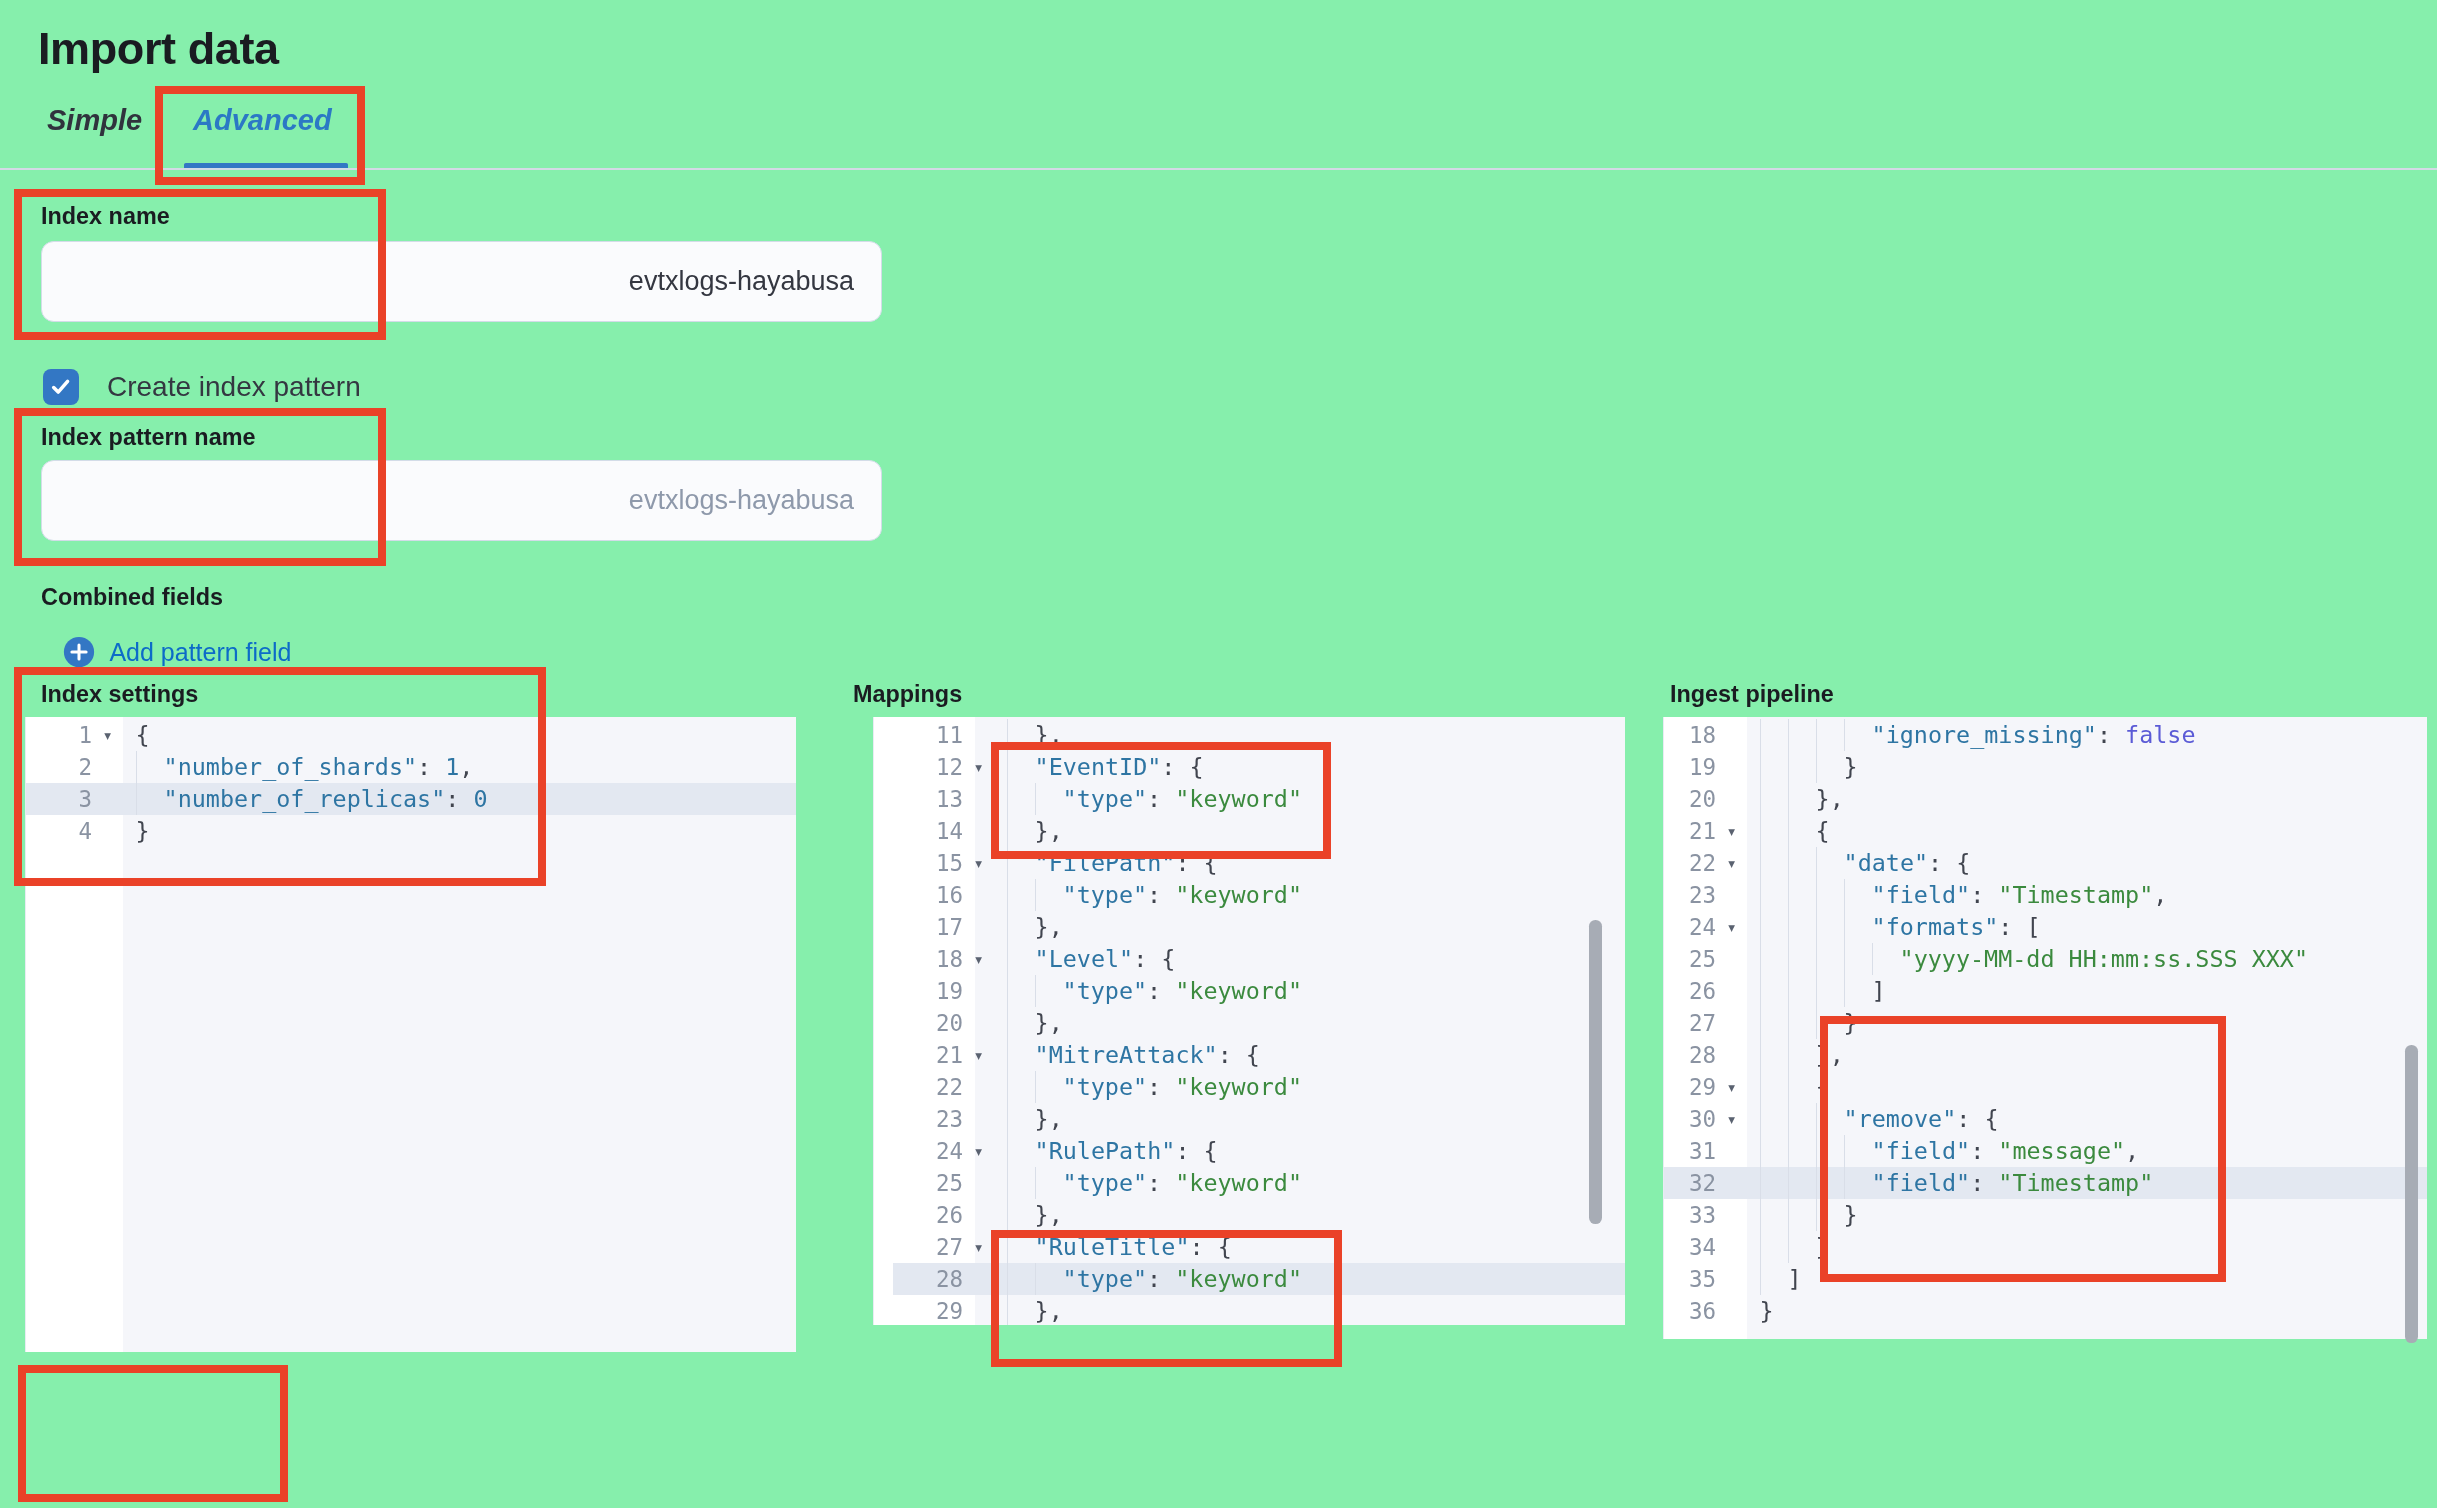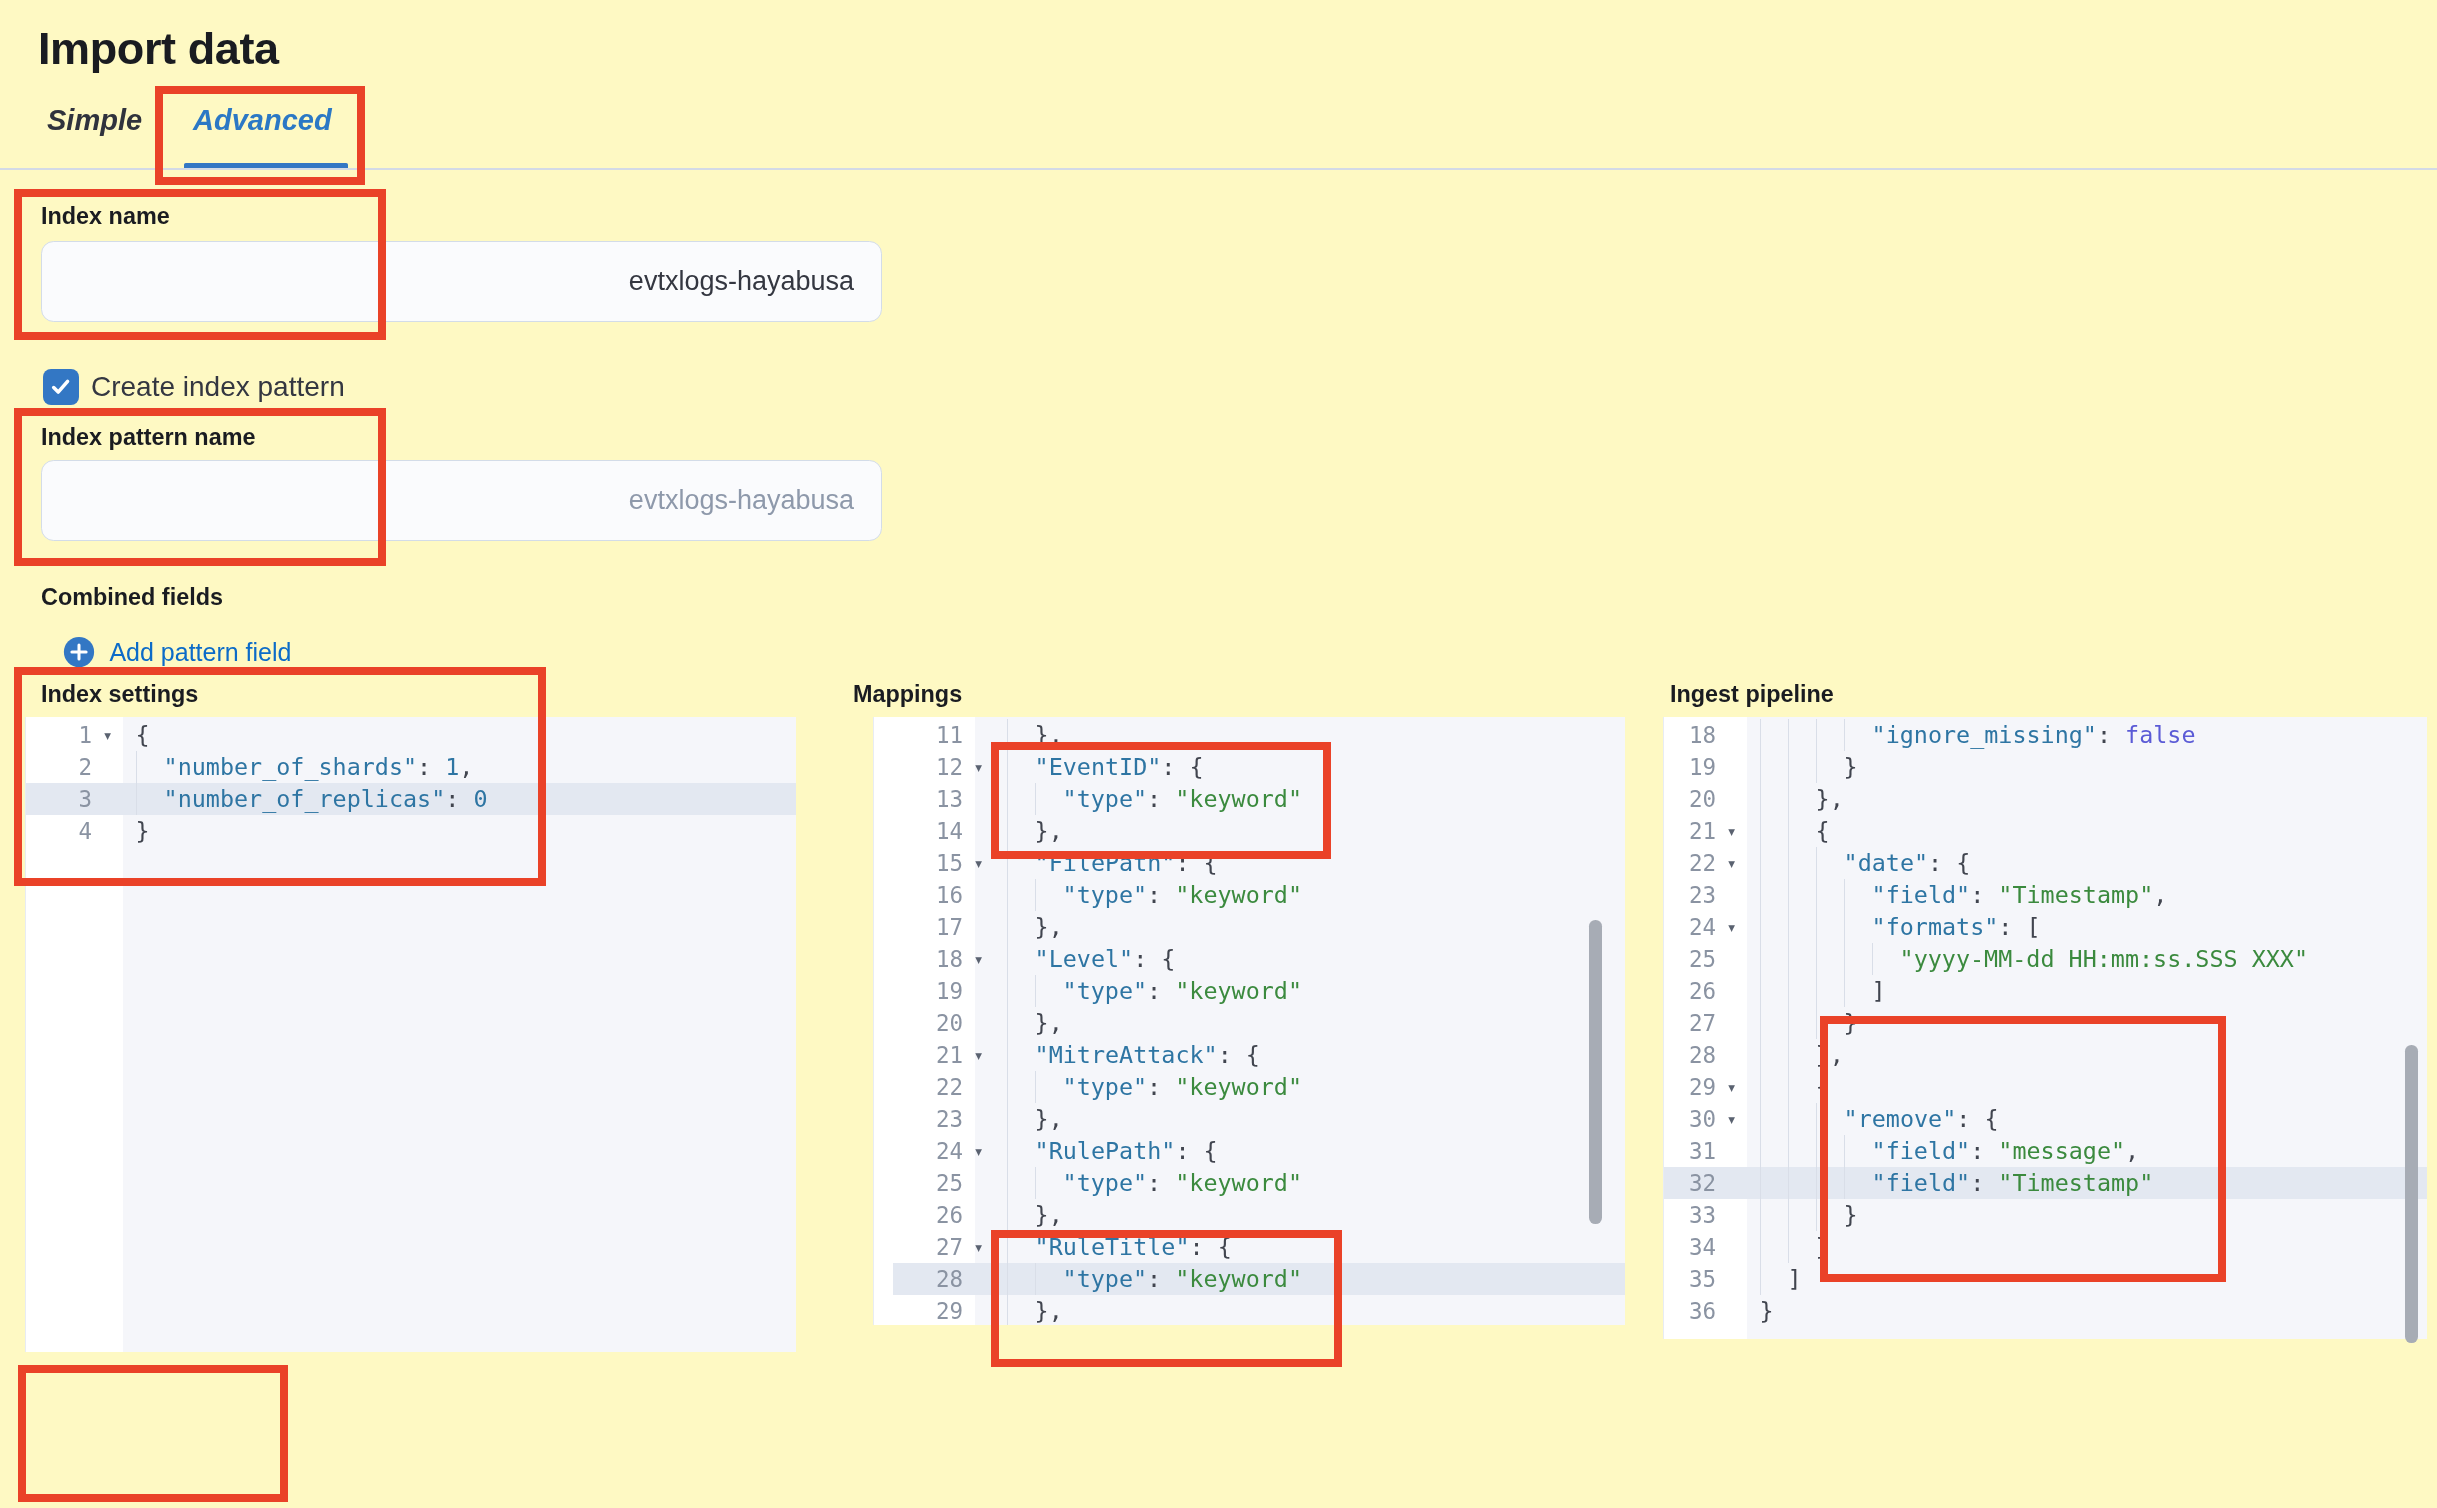--- a/index.html
+++ b/index.html
@@ -6,21 +6,21 @@
     --annotation-red:#ea4228; --primary-blue:#3377c4; --link-blue:#0c6bc8;
     --text-dark:#1a1c21; --text-body:#343741; --placeholder-gray:#8e99ab;
     --editor-bg:#f5f6fa; --active-line-bg:#e3e8f1; --gutter-number:#8a93a2;
     --indent-guide:#d9dee8; --code-key:#2e75a3; --code-string:#3b8a3e;
     --code-number:#2e75a3; --code-bool:#5b5bd6; --code-plain:#41454f;
     --divider:#d3dae6; --input-border:#d3dce8; --input-bg:#fafbfd; --scrollbar:#a7acb5;
   }
   *{margin:0;padding:0;box-sizing:border-box;}
   html,body{background:#fff;}
   body{font-family:"Liberation Sans","DejaVu Sans",sans-serif;color:var(--text-body);}
-  .stage{position:relative;width:2438px;height:1508px;background:#fef9c3;overflow:hidden;}
+  .stage{position:relative;width:2438px;height:1508px;background:#86efac;overflow:hidden;}
 
   .page-title{position:absolute;left:38px;top:23.4px;font-size:45px;font-weight:700;color:var(--text-dark);letter-spacing:-0.4px;}
 
   .tab{position:absolute;top:104px;font-size:29px;font-weight:700;cursor:pointer;font-style:italic;}
   .tab-simple{left:47px;color:#30333d;}
   .tab-advanced{left:193px;color:#2b78c5;}
   .tab-underline{position:absolute;left:184px;top:163px;width:164px;height:6.3px;background:var(--primary-blue);border-radius:1.8px;}
   .tab-divider{position:absolute;left:0;top:168px;width:2438px;height:1.8px;background:var(--divider);}
 
   .field-label{position:absolute;font-size:23.4px;font-weight:700;color:var(--text-dark);}
@@ -34,21 +34,21 @@
   .text-input{position:absolute;left:41px;width:841px;height:81px;background:var(--input-bg);
     border:1.8px solid var(--input-border);border-radius:12.6px;font-family:inherit;
     font-size:27px;color:var(--text-body);padding:0 27px;outline:none;text-align:right;}
   .text-input::placeholder{color:var(--placeholder-gray);opacity:1;}
   .inp-index-name{top:241px;}
   .inp-pattern-name{top:460px;}
 
   .checkbox-row{position:absolute;left:43px;top:369px;display:flex;align-items:center;cursor:pointer;}
   .checkbox{width:36px;height:36px;border-radius:8px;background:var(--primary-blue);display:flex;align-items:center;justify-content:center;flex:none;}
   .checkbox svg{width:23.4px;height:23.4px;}
-  .checkbox-label{margin-left:12px;font-size:28px;color:var(--text-body);}
+  .checkbox-label{margin-left:28px;font-size:28px;color:var(--text-body);}
 
   .add-link{position:absolute;left:63px;top:636px;display:flex;align-items:center;cursor:pointer;}
   .plus-icon{width:32px;height:32px;flex:none;}
   .add-link-label{margin-left:14.4px;font-size:25px;font-weight:500;color:var(--link-blue);}
 
   .editor{position:absolute;overflow:hidden;border-left:1.8px solid #e8ecf3;
     background:linear-gradient(to right,#fff var(--gut),var(--editor-bg) var(--gut));
     font-family:"DejaVu Sans Mono","Liberation Mono",monospace;}
   #ed-index-settings{left:25px;top:717px;width:771px;height:635px;--gut:97px;}
   #ed-mappings{left:873px;top:717px;width:752px;height:608px;padding-left:19px;--gut:101px;}

